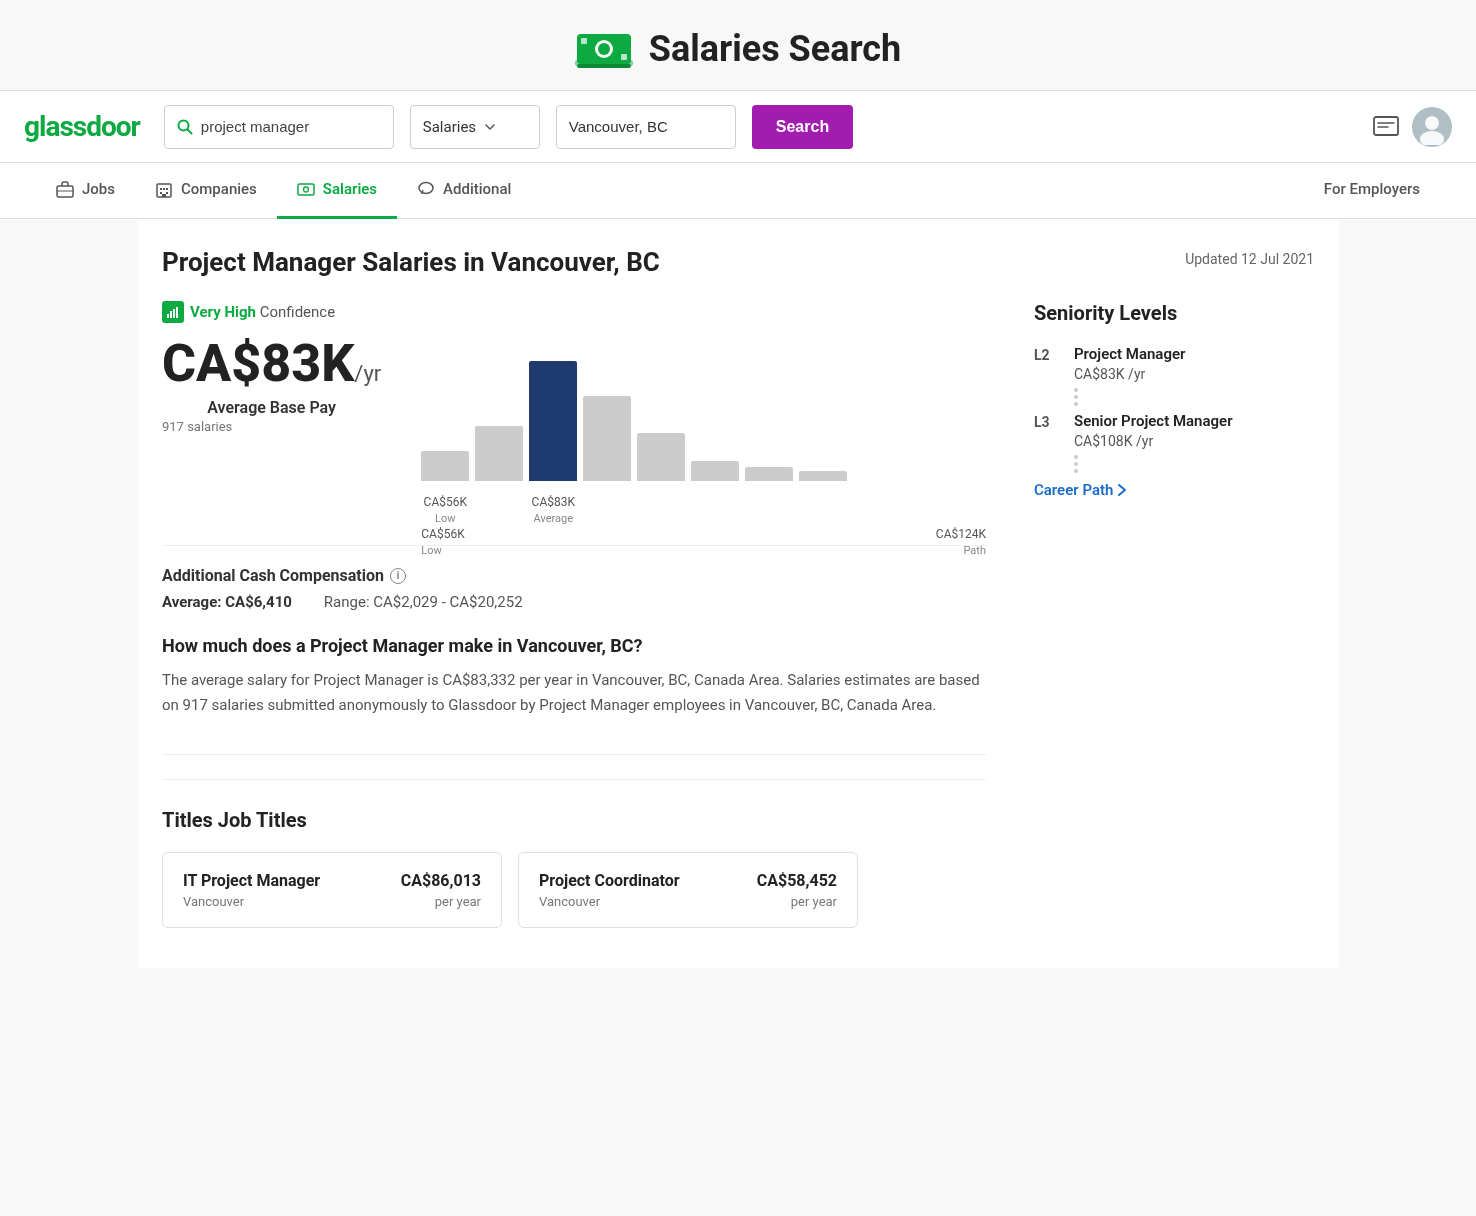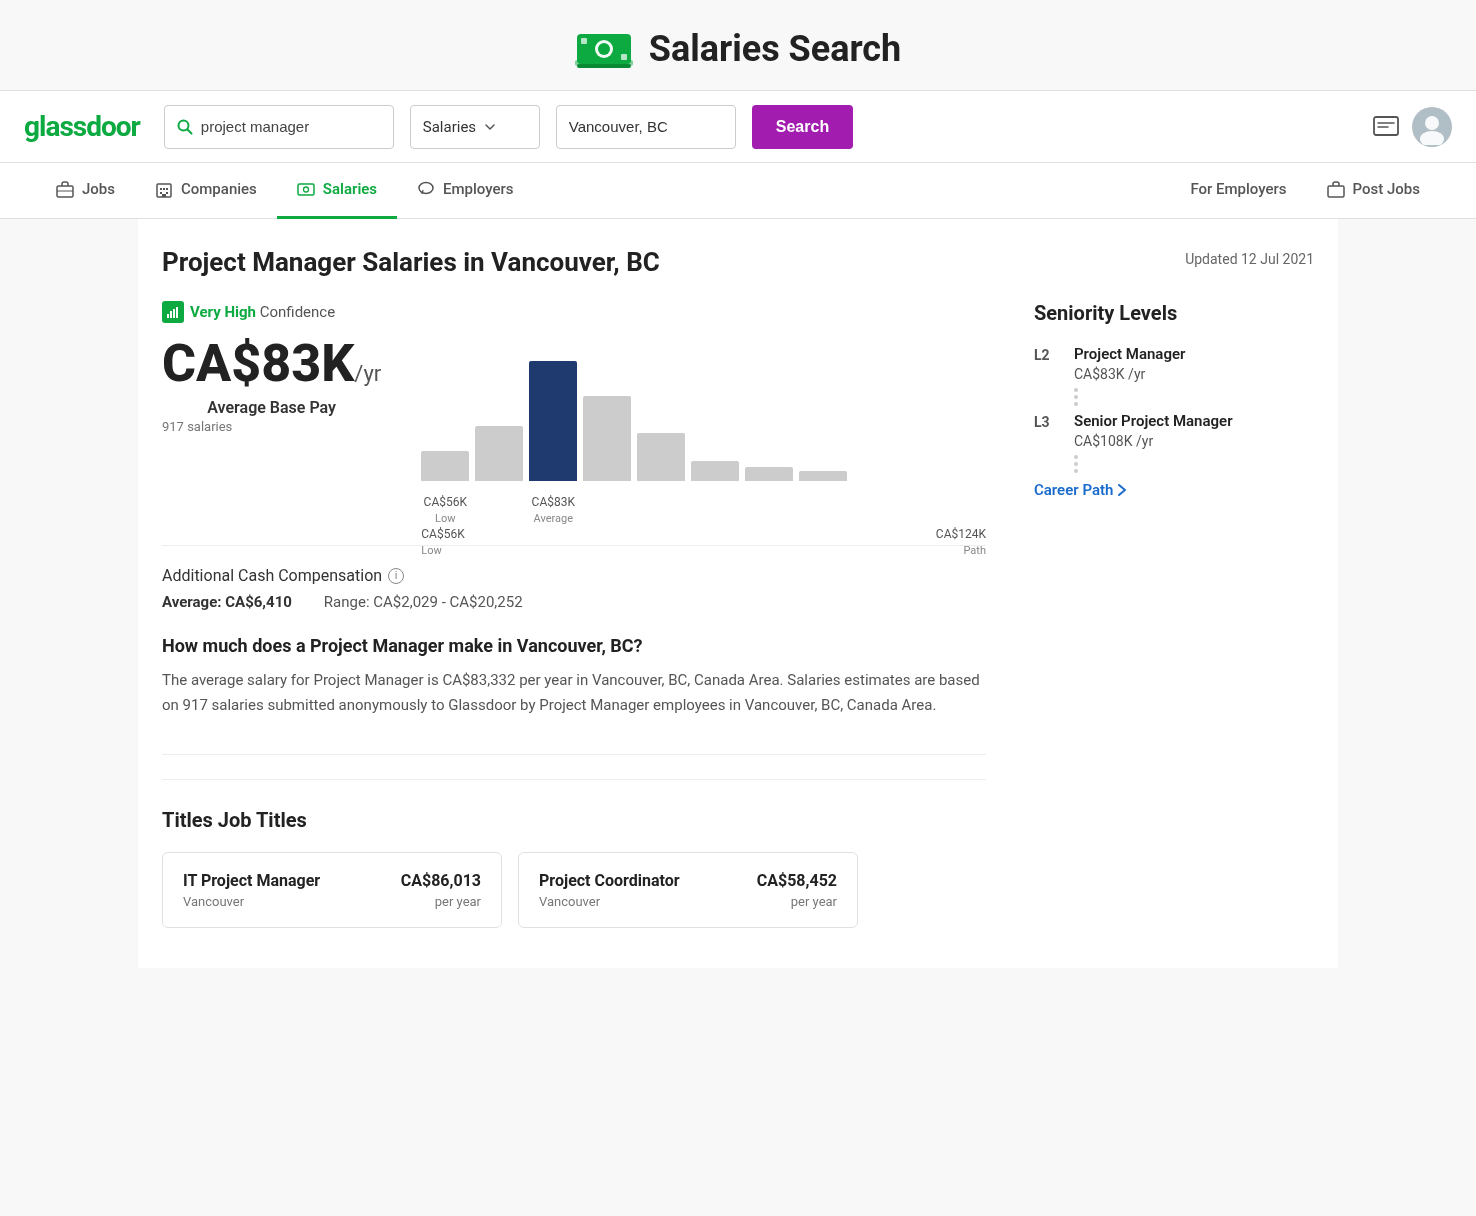--- a/index.html
+++ b/index.html
@@ -260,21 +260,21 @@
       font-size: 11px; color: #888;
     }
 
     
     .additional-cash {
       margin-bottom: 24px;
       border-top: 1px solid #eee;
       padding-top: 20px;
     }
     .additional-cash-title {
-      font-size: 16px; font-weight: 400; color: #333;
+      font-size: 16px; font-weight: 700; color: #333;
       display: flex; align-items: center; gap: 6px;
       margin-bottom: 8px;
     }
     .info-icon {
       width: 16px; height: 16px; border: 1.5px solid #888; border-radius: 50%;
       display: inline-flex; align-items: center; justify-content: center;
       font-size: 11px; color: #888;
     }
     .additional-cash-values {
       font-size: 15px; color: #333;
@@ -452,33 +452,26 @@
       <rect x="1" y="4" width="16" height="11" rx="1.5" fill="none" stroke="#0caa41" stroke-width="1.5"></rect>
       <circle cx="9" cy="9.5" r="2.5" stroke="#0caa41" stroke-width="1.3"></circle>
     </svg>
     <span>Salaries</span>
   </a>
   <a class="nav-tab">
     <svg width="18" height="18" viewBox="0 0 18 18" fill="none">
       <ellipse cx="9" cy="8" rx="7" ry="5.5" stroke="#555" stroke-width="1.5"></ellipse>
       <path d="M5 13.5l1-3" stroke="#555" stroke-width="1.3" stroke-linecap="round"></path>
     </svg>
-    <span>Employers</span>
+    <span>Additional</span>
   </a>
 
   <div class="nav-tab-right">
     <a class="nav-tab">
       <span>For Employers</span>
-    </a>
-    <a class="nav-tab">
-      <svg width="18" height="18" viewBox="0 0 18 18" fill="none">
-        <rect x="1" y="6" width="16" height="11" rx="1.5" stroke="#555" stroke-width="1.5"></rect>
-        <path d="M6 6V4a2 2 0 0 1 2-2h2a2 2 0 0 1 2 2v2" stroke="#555" stroke-width="1.5"></path>
-      </svg>
-      <span>Post Jobs</span>
     </a>
   </div>
 </div>
 
 <div class="main-content">
 
   <div class="page-header">
     <h1 class="page-title">Project Manager Salaries in Vancouver, BC</h1>
     <span class="updated-date">Updated 12 Jul 2021</span>
   </div>

